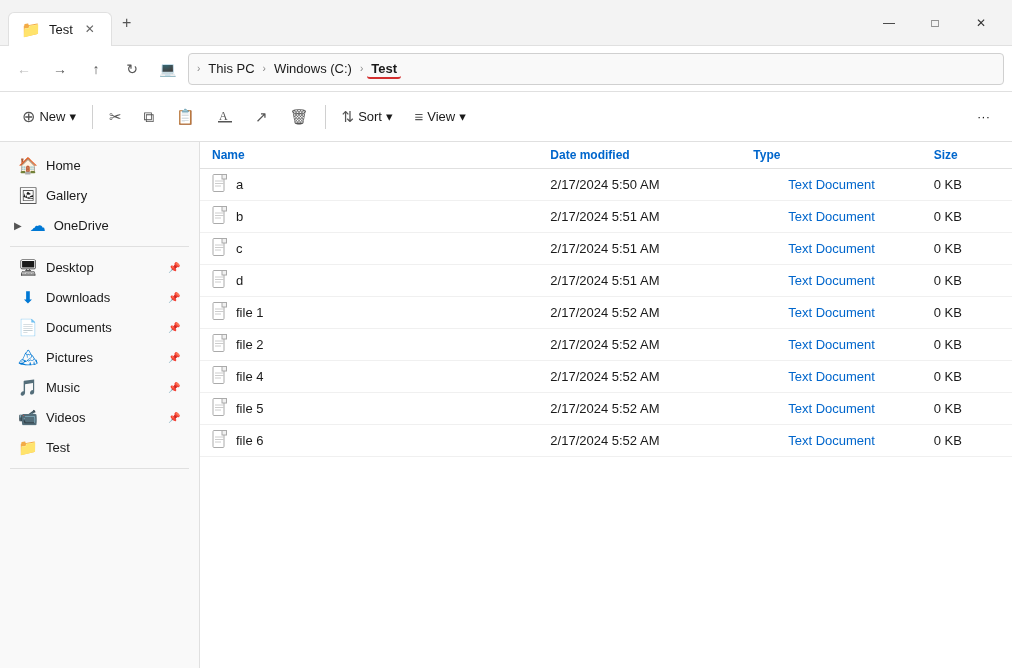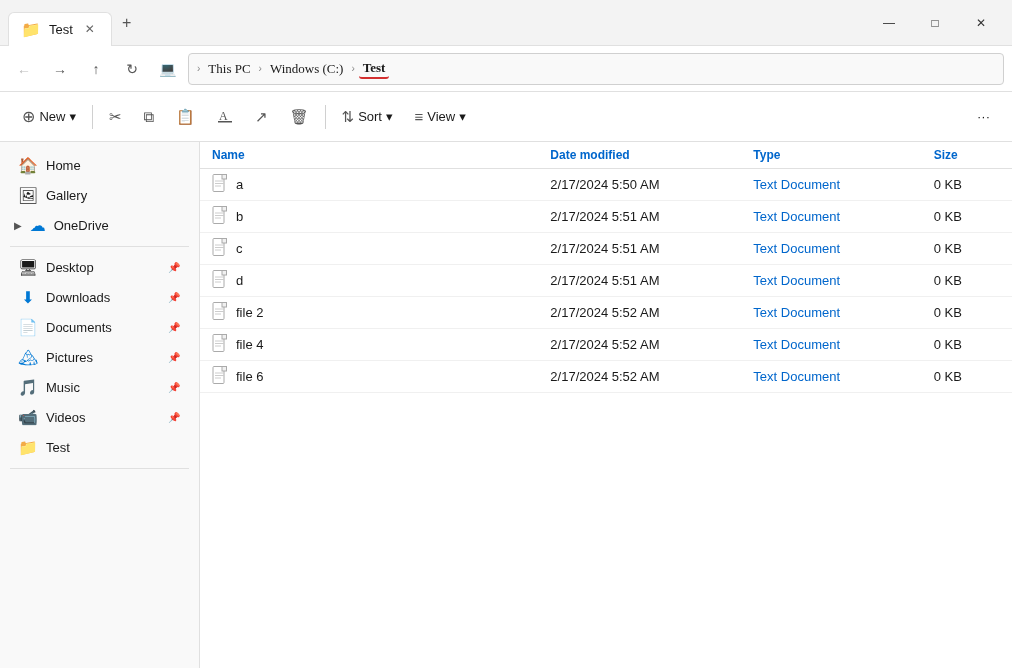--- a/index.html
+++ b/index.html
@@ -50,21 +50,21 @@
       cursor: pointer; border-radius: 4px; color: #555; font-size: 14px;
     }
     .nav-btn.disabled { color: #bbb; cursor: default; }
     .breadcrumb-bar {
       display: flex; align-items: center;
       background: #f9f9f9; border: 1px solid #d0d0d0; border-radius: 4px;
       padding: 0 8px; height: 32px; gap: 4px;
       flex: 1; font-size: 13px; color: #1a1a1a;
     }
     .breadcrumb-separator { color: #888; font-size: 10px; }
-    .breadcrumb-part { cursor: pointer; padding: 2px 4px; border-radius: 3px; font-family: Liberation Serif, serif; }
+    .breadcrumb-part { cursor: pointer; padding: 2px 4px; border-radius: 3px; }
     .breadcrumb-active {
       font-weight: 600;
       border-bottom: 2px solid #d32f2f;
       padding-bottom: 1px;
     }
 
     
     .toolbar {
       display: flex; align-items: center;
       background: #ffffff; height: 50px;
@@ -120,21 +120,21 @@
     }
     .file-table td {
       padding: 5px 12px; font-size: 13px; color: #1a1a1a;
       border-bottom: 1px solid #f0f0f0; white-space: nowrap;
     }
     .file-icon { display: inline-flex; align-items: center; gap: 8px; }
     .file-doc-icon { color: #888; font-size: 14px; }
     .type-link { color: #0066cc; }
     .col-name { width: 300px; }
     .col-date { width: 180px; }
-    .col-type { width: 160px; }
+    .col-type { width: 160px; text-align: center; }
     .col-size { width: 80px; text-align: left; }
   </style>
 </head>
 <body>
 
 <div class="title-bar">
   <div class="tab">
     <span class="tab-folder-icon">📁</span>
     <span>Test</span>
     <span class="tab-close">✕</span>
@@ -369,20 +369,40 @@
           <span class="file-doc-icon">
             <svg width="16" height="18" viewBox="0 0 16 18" fill="none" xmlns="http://www.w3.org/2000/svg">
               <rect x="1" y="0.5" width="11" height="17" rx="1" fill="white" stroke="#aaa" stroke-width="1"></rect>
               <path d="M10 0.5 L14.5 5" stroke="#aaa" stroke-width="1" fill="none"></path>
               <rect x="10" y="0.5" width="4.5" height="4.5" rx="0" fill="#f0f0f0" stroke="#aaa" stroke-width="1"></rect>
               <line x1="3" y1="7" x2="12" y2="7" stroke="#ccc" stroke-width="1"></line>
               <line x1="3" y1="9.5" x2="12" y2="9.5" stroke="#ccc" stroke-width="1"></line>
               <line x1="3" y1="12" x2="9" y2="12" stroke="#ccc" stroke-width="1"></line>
             </svg>
           </span>
+          <span>file 1</span>
+        </span>
+      </td>
+      <td class="col-date">2/17/2024 5:52 AM</td>
+      <td class="col-type"><span class="type-link">Text Document</span></td>
+      <td class="col-size">0 KB</td>
+    </tr>
+          <tr>
+      <td class="col-name">
+        <span class="file-icon">
+          <span class="file-doc-icon">
+            <svg width="16" height="18" viewBox="0 0 16 18" fill="none" xmlns="http://www.w3.org/2000/svg">
+              <rect x="1" y="0.5" width="11" height="17" rx="1" fill="white" stroke="#aaa" stroke-width="1"></rect>
+              <path d="M10 0.5 L14.5 5" stroke="#aaa" stroke-width="1" fill="none"></path>
+              <rect x="10" y="0.5" width="4.5" height="4.5" rx="0" fill="#f0f0f0" stroke="#aaa" stroke-width="1"></rect>
+              <line x1="3" y1="7" x2="12" y2="7" stroke="#ccc" stroke-width="1"></line>
+              <line x1="3" y1="9.5" x2="12" y2="9.5" stroke="#ccc" stroke-width="1"></line>
+              <line x1="3" y1="12" x2="9" y2="12" stroke="#ccc" stroke-width="1"></line>
+            </svg>
+          </span>
           <span>file 2</span>
         </span>
       </td>
       <td class="col-date">2/17/2024 5:52 AM</td>
       <td class="col-type"><span class="type-link">Text Document</span></td>
       <td class="col-size">0 KB</td>
     </tr>
           <tr>
       <td class="col-name">
         <span class="file-icon">
@@ -390,20 +410,40 @@
             <svg width="16" height="18" viewBox="0 0 16 18" fill="none" xmlns="http://www.w3.org/2000/svg">
               <rect x="1" y="0.5" width="11" height="17" rx="1" fill="white" stroke="#aaa" stroke-width="1"></rect>
               <path d="M10 0.5 L14.5 5" stroke="#aaa" stroke-width="1" fill="none"></path>
               <rect x="10" y="0.5" width="4.5" height="4.5" rx="0" fill="#f0f0f0" stroke="#aaa" stroke-width="1"></rect>
               <line x1="3" y1="7" x2="12" y2="7" stroke="#ccc" stroke-width="1"></line>
               <line x1="3" y1="9.5" x2="12" y2="9.5" stroke="#ccc" stroke-width="1"></line>
               <line x1="3" y1="12" x2="9" y2="12" stroke="#ccc" stroke-width="1"></line>
             </svg>
           </span>
           <span>file 4</span>
+        </span>
+      </td>
+      <td class="col-date">2/17/2024 5:52 AM</td>
+      <td class="col-type"><span class="type-link">Text Document</span></td>
+      <td class="col-size">0 KB</td>
+    </tr>
+          <tr>
+      <td class="col-name">
+        <span class="file-icon">
+          <span class="file-doc-icon">
+            <svg width="16" height="18" viewBox="0 0 16 18" fill="none" xmlns="http://www.w3.org/2000/svg">
+              <rect x="1" y="0.5" width="11" height="17" rx="1" fill="white" stroke="#aaa" stroke-width="1"></rect>
+              <path d="M10 0.5 L14.5 5" stroke="#aaa" stroke-width="1" fill="none"></path>
+              <rect x="10" y="0.5" width="4.5" height="4.5" rx="0" fill="#f0f0f0" stroke="#aaa" stroke-width="1"></rect>
+              <line x1="3" y1="7" x2="12" y2="7" stroke="#ccc" stroke-width="1"></line>
+              <line x1="3" y1="9.5" x2="12" y2="9.5" stroke="#ccc" stroke-width="1"></line>
+              <line x1="3" y1="12" x2="9" y2="12" stroke="#ccc" stroke-width="1"></line>
+            </svg>
+          </span>
+          <span>file 5</span>
         </span>
       </td>
       <td class="col-date">2/17/2024 5:52 AM</td>
       <td class="col-type"><span class="type-link">Text Document</span></td>
       <td class="col-size">0 KB</td>
     </tr>
           <tr>
       <td class="col-name">
         <span class="file-icon">
           <span class="file-doc-icon">

